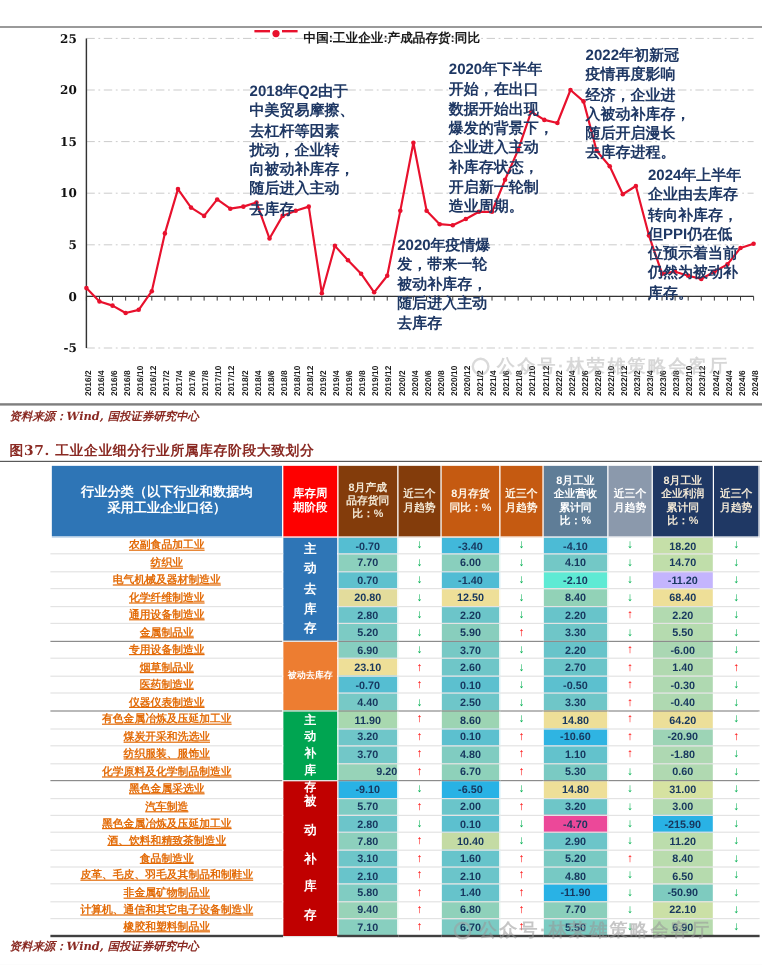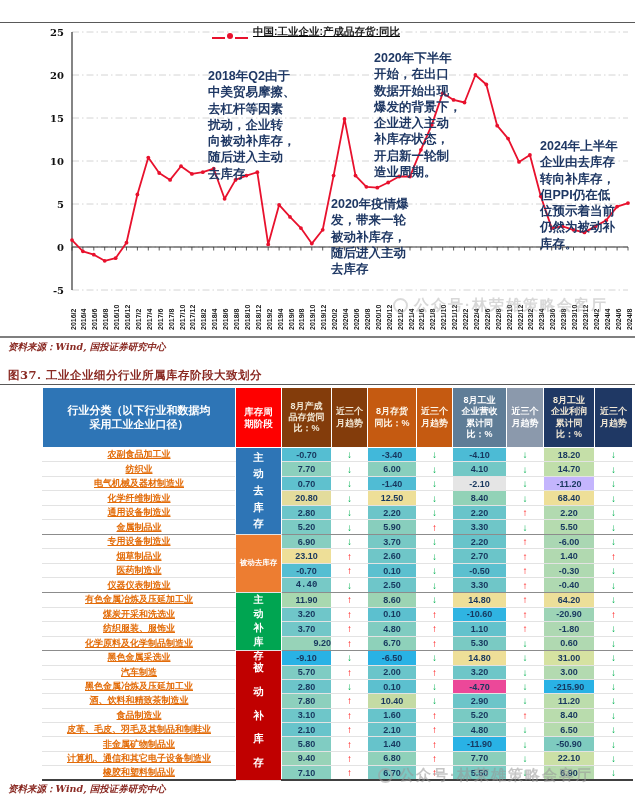--- a/index.html
+++ b/index.html
@@ -7,21 +7,21 @@
   .page { position:relative; width:635px; height:804px; background:#ffffff; margin:0 auto; overflow:hidden; }
 
   .fig-title { position:absolute; left:8px; font-family:"DejaVu Serif", serif; font-weight:bold; font-size:11.5px; color:#8a2a23; letter-spacing:.5px; }
   .rule { position:absolute; left:0; right:0; height:1px; background:#595959; }
   .rule.thick { height:2px; background:#7f7f7f; }
   .source { position:absolute; left:8px; font-family:"DejaVu Serif", serif; font-style:italic; font-weight:bold; font-size:9.5px; color:#8a2a23; }
 
   
   .chart { position:absolute; left:0; top:24px; width:635px; height:312px; }
   .chart svg { position:absolute; left:0; top:0; }
-  .legend { position:absolute; left:212px; top:1px; display:flex; align-items:flex-end; gap:2px;text-decoration:underline; }
+  .legend { position:absolute; left:212px; top:1px; display:flex; align-items:flex-start; gap:2px; }
   .leg-line { width:13px; height:2px; background:#e8112d; }
   .leg-dot { width:6px; height:6px; border-radius:50%; background:#e8112d; }
   .leg-text { font-size:10.5px; font-weight:bold; color:#1a1a1a; margin-left:3px; }
   .anno { position:absolute; white-space:pre-line; font-size:12.5px; line-height:1.3; font-weight:bold; color:#1f3864; }
 
   
   .wm { position:absolute; display:flex; align-items:center; gap:6px; color:#979797; font-weight:bold; font-size:15px; letter-spacing:2px; pointer-events:none; }
   .wm .wm-logo { width:15px; height:15px; border:2.5px solid #a0a0a0; border-radius:50%; display:inline-block; }
   .wm1 { left:393px; top:296px; opacity:.38; }
   .wm2 { left:378px; top:766px; opacity:.55; }
@@ -243,20 +243,26 @@
 随后进入主动
 去库存</div>
       <div class="anno" style="left: 374px; top: 26px;">2020年下半年
 开始，在出口
 数据开始出现
 爆发的背景下，
 企业进入主动
 补库存状态，
 开启新一轮制
 造业周期。</div>
+      <div class="anno" style="left: 488px; top: 14px;">2022年初新冠
+疫情再度影响
+经济，企业进
+入被动补库存，
+随后开启漫长
+去库存进程。</div>
       <div class="anno" style="left: 540px; top: 114px;">2024年上半年
 企业由去库存
 转向补库存，
 但PPI仍在低
 位预示着当前
 仍然为被动补
 库存。</div>
     </div>
 
   <div class="wm wm1">
@@ -343,21 +349,21 @@
           <td class="trend" style="color: rgb(0, 176, 80);">↓</td>
           <td class="val" style="background: rgb(192, 222, 170);">14.70</td>
           <td class="trend" style="color: rgb(0, 176, 80);">↓</td>
         </tr>
         <tr>
           <td class="name"><span>电气机械及器材制造业</span></td>
           <td class="val" style="background: rgb(95, 193, 206);">0.70</td>
           <td class="trend" style="color: rgb(0, 176, 80);">↓</td>
           <td class="val" style="background: rgb(80, 188, 212);">-1.40</td>
           <td class="trend" style="color: rgb(0, 176, 80);">↓</td>
-          <td class="val" style="background: #e5e5e5;">-2.10</td>
+          <td class="val" style="background: #5eead4;">-2.10</td>
           <td class="trend" style="color: rgb(0, 176, 80);">↓</td>
           <td class="val" style="background: #c4b5fd;">-11.20</td>
           <td class="trend" style="color: rgb(0, 176, 80);">↓</td>
         </tr>
         <tr>
           <td class="name"><span>化学纤维制造业</span></td>
           <td class="val" style="background: rgb(227, 220, 156);">20.80</td>
           <td class="trend" style="color: rgb(0, 176, 80);">↓</td>
           <td class="val" style="background: rgb(238, 223, 152);">12.50</td>
           <td class="trend" style="color: rgb(0, 176, 80);">↓</td>
@@ -421,21 +427,21 @@
           <td class="trend" style="color: rgb(254, 0, 0);">↑</td>
           <td class="val" style="background: rgb(92, 192, 207);">0.10</td>
           <td class="trend" style="color: rgb(0, 176, 80);">↓</td>
           <td class="val" style="background: rgb(92, 192, 207);">-0.50</td>
           <td class="trend" style="color: rgb(254, 0, 0);">↑</td>
           <td class="val" style="background: rgb(175, 217, 177);">-0.30</td>
           <td class="trend" style="color: rgb(0, 176, 80);">↓</td>
         </tr>
         <tr class="gend">
           <td class="name"><span>仪器仪表制造业</span></td>
-          <td class="val" style="background: rgb(119, 201, 198); font-family: Liberation Mono, monospace;">4.40</td>
+          <td class="val" style="background: rgb(119, 201, 198);">4.40</td>
           <td class="trend" style="color: rgb(0, 176, 80);">↓</td>
           <td class="val" style="background: rgb(110, 198, 201);">2.50</td>
           <td class="trend" style="color: rgb(0, 176, 80);">↓</td>
           <td class="val" style="background: rgb(111, 198, 200);">3.30</td>
           <td class="trend" style="color: rgb(254, 0, 0);">↑</td>
           <td class="val" style="background: rgb(175, 217, 177);">-0.40</td>
           <td class="trend" style="color: rgb(0, 176, 80);">↓</td>
         </tr>
         <tr>
           <td class="name"><span>有色金属冶炼及压延加工业</span></td>

